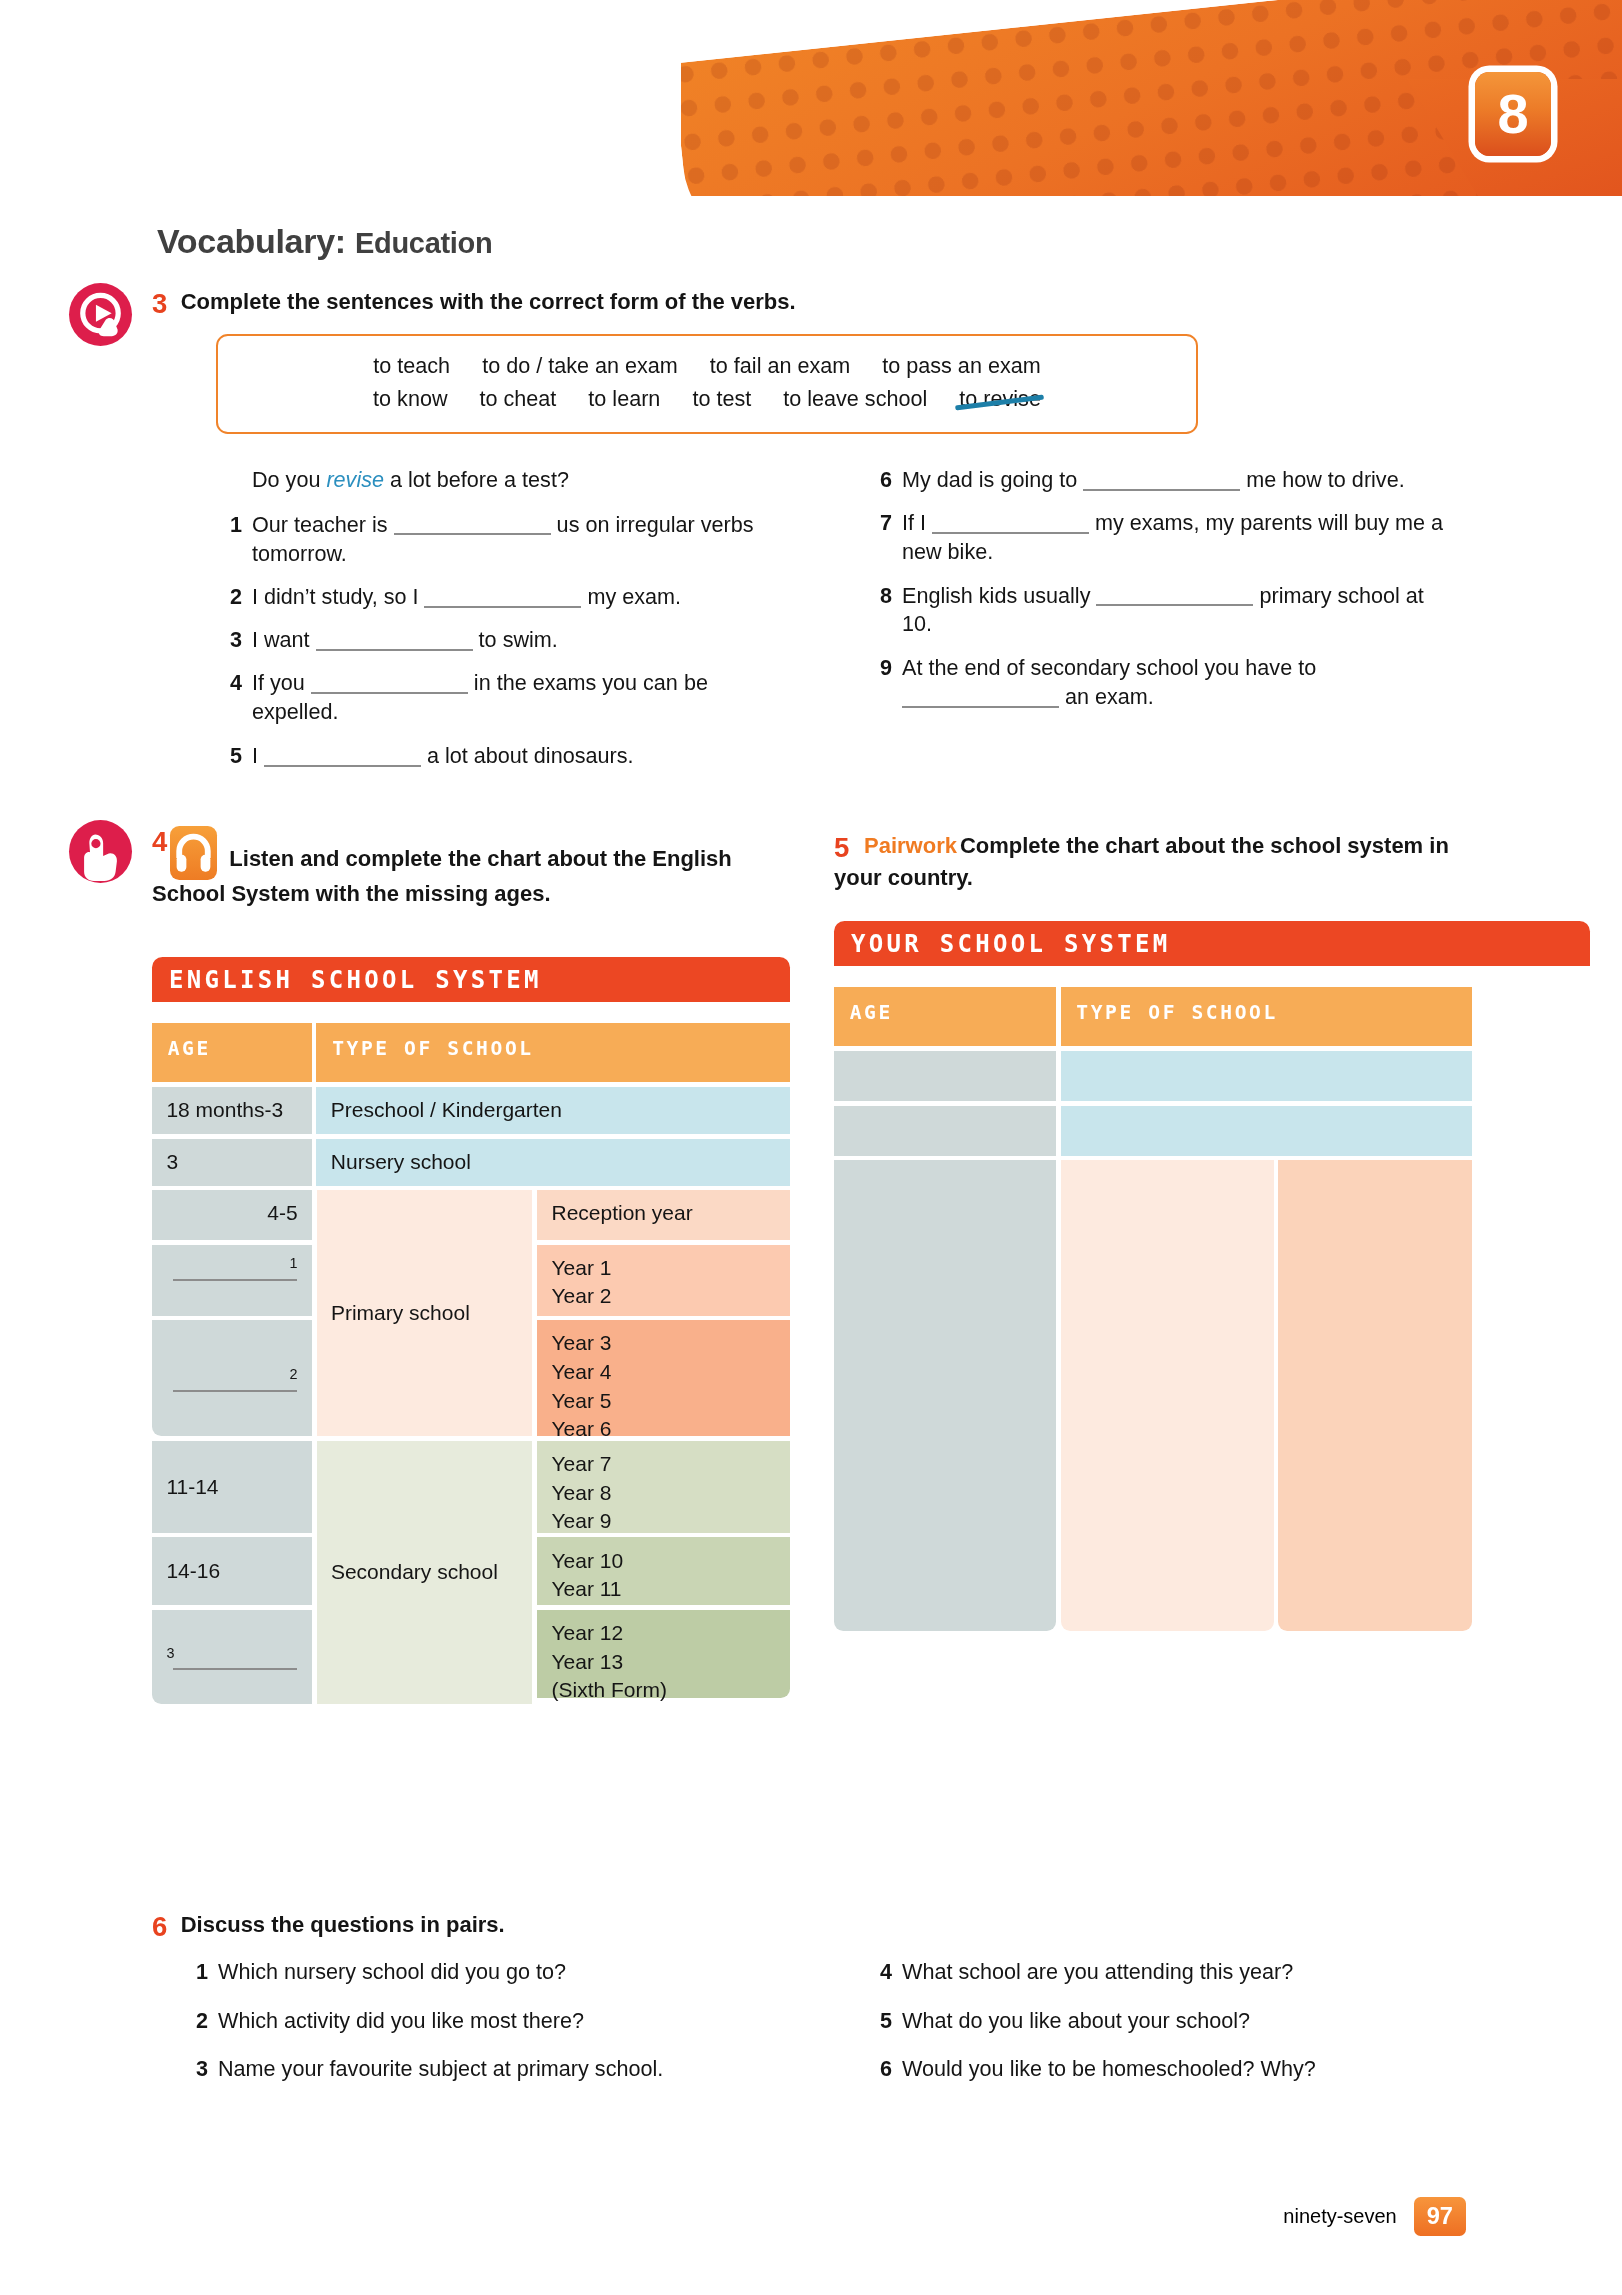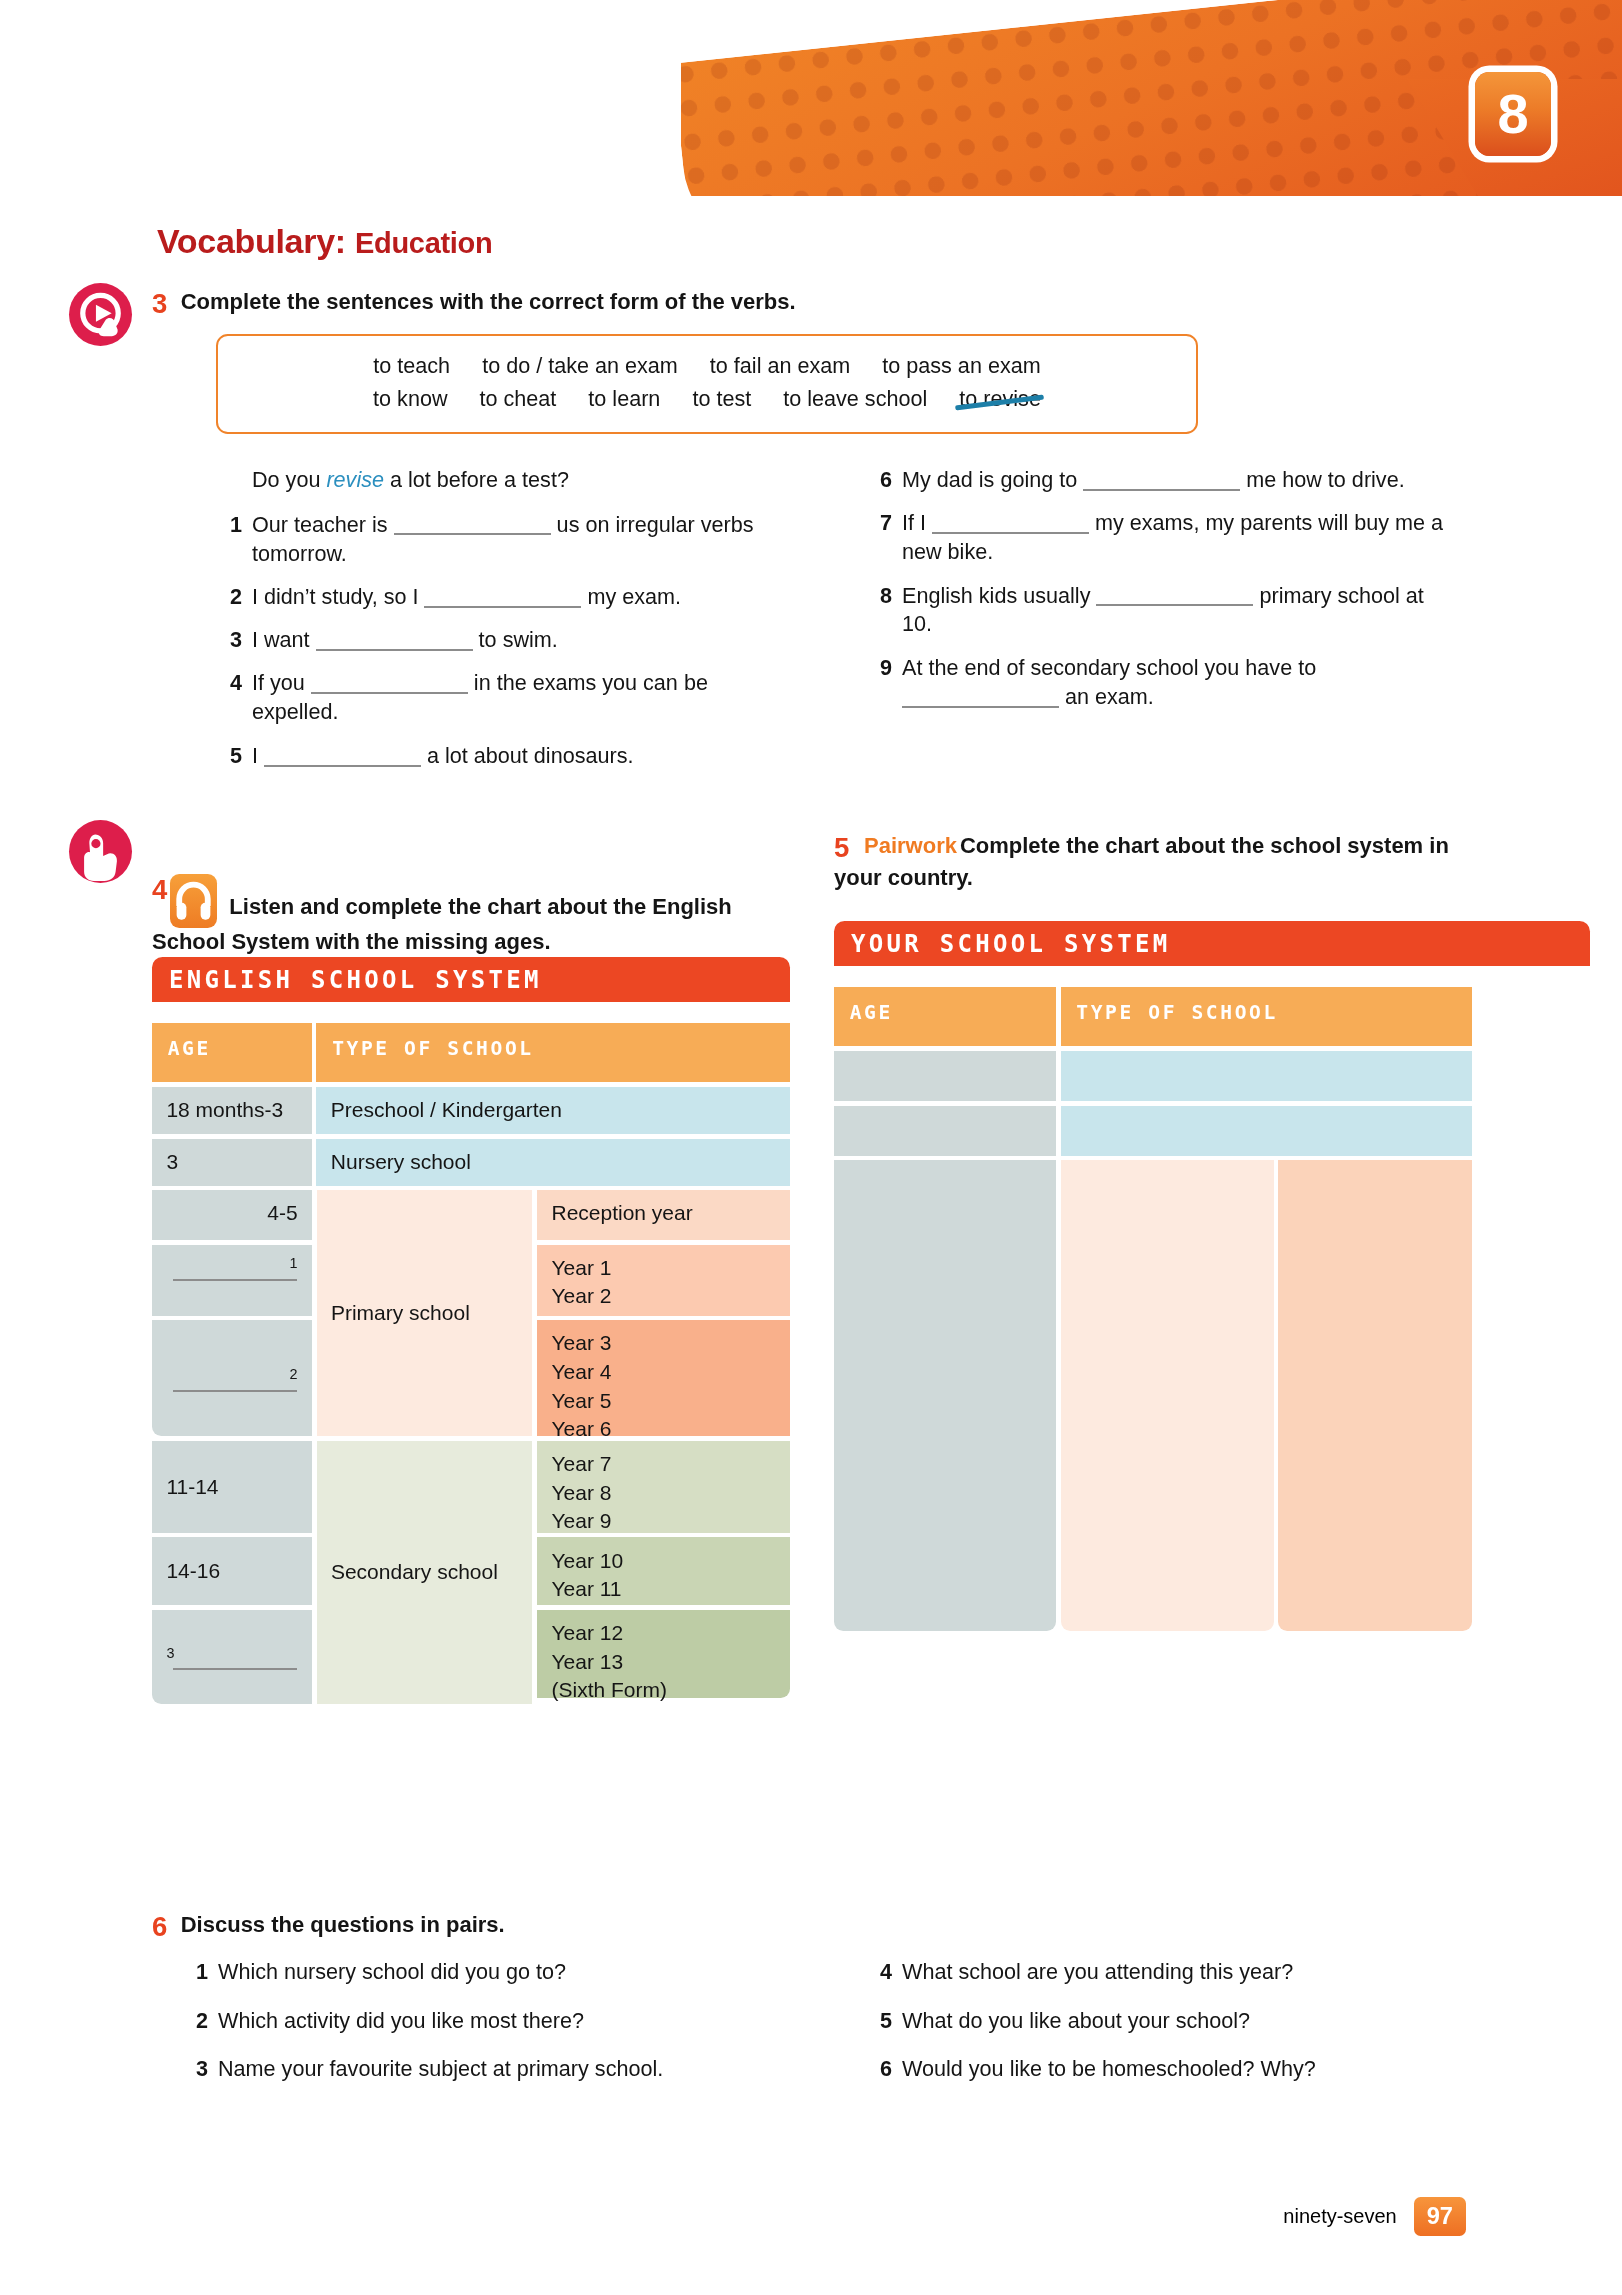--- a/index.html
+++ b/index.html
@@ -34,21 +34,21 @@
     background:linear-gradient(180deg,#F4963A 0%,#EC7B28 45%,#DB4F1C 100%);
     box-shadow:0 0 0 6.5px #ffffff;
     display:flex;align-items:center;justify-content:center;
     color:#ffffff;font-size:56px;font-weight:bold;line-height:1;
   }
 
   
   .page{position:absolute;inset:0;}
   .sec-title{
     position:absolute;left:157px;top:222px;
-    font-size:34px;font-weight:bold;color:#b91c1c;letter-spacing:-0.3px;
+    font-size:34px;font-weight:bold;color:#404040;letter-spacing:-0.3px;
   }
   .sec-title .sub{font-size:29px;}
 
   .ex{position:absolute;}
   .ex-num{
     font-size:27.5px;font-weight:bold;color:#E8431F;
     display:inline-block;vertical-align:top;
   }
   .ex-text{font-size:22px;font-weight:bold;color:#151515;line-height:1.28;}
 
@@ -227,21 +227,21 @@
       <span class="item-b"><span>At the end of secondary school you have to </span><span class="blank b-md"></span><span> an exam.</span></span>
     </div>
   </div>
 
   <div class="media-icon" style="left:69px;top:820px;">
     <svg viewBox="0 0 96 96" aria-hidden="true">
       <path d="M40 22 c7 0 12 6 12 13 l0 20 6 -3 c8 -4 16 2 15 11 l-2 16 c-1 9 -8 14 -17 14 l-16 0 c-9 0 -15 -6 -15 -14 l0 -21 c0 -6 4 -10 9 -9 l-1 -14 c0 -7 4 -13 9 -13 z" fill="#ffffff"></path>
       <circle cx="41" cy="36" r="7" fill="#DD1E4B"></circle>
     </svg>
   </div>
-  <div class="ex" style="left:152px;top:874px;width:654px;">
+  <div class="ex" style="left:152px;top:826px;width:654px;">
     <span class="ex-num">4</span>
     <span class="hp-badge">
       <svg width="35" height="41" viewBox="0 0 54 62" aria-hidden="true">
         <path d="M5 38 L5 27 a22 22 0 0 1 44 0 L49 38" fill="none" stroke="#ffffff" stroke-width="9"></path>
         <rect x="1" y="33" width="15" height="26" rx="7" fill="#ffffff"></rect>
         <rect x="38" y="33" width="15" height="26" rx="7" fill="#ffffff"></rect>
       </svg>
     </span>
     <span class="ex-text">Listen and complete the chart about the English School System with the missing ages.</span>
   </div>

